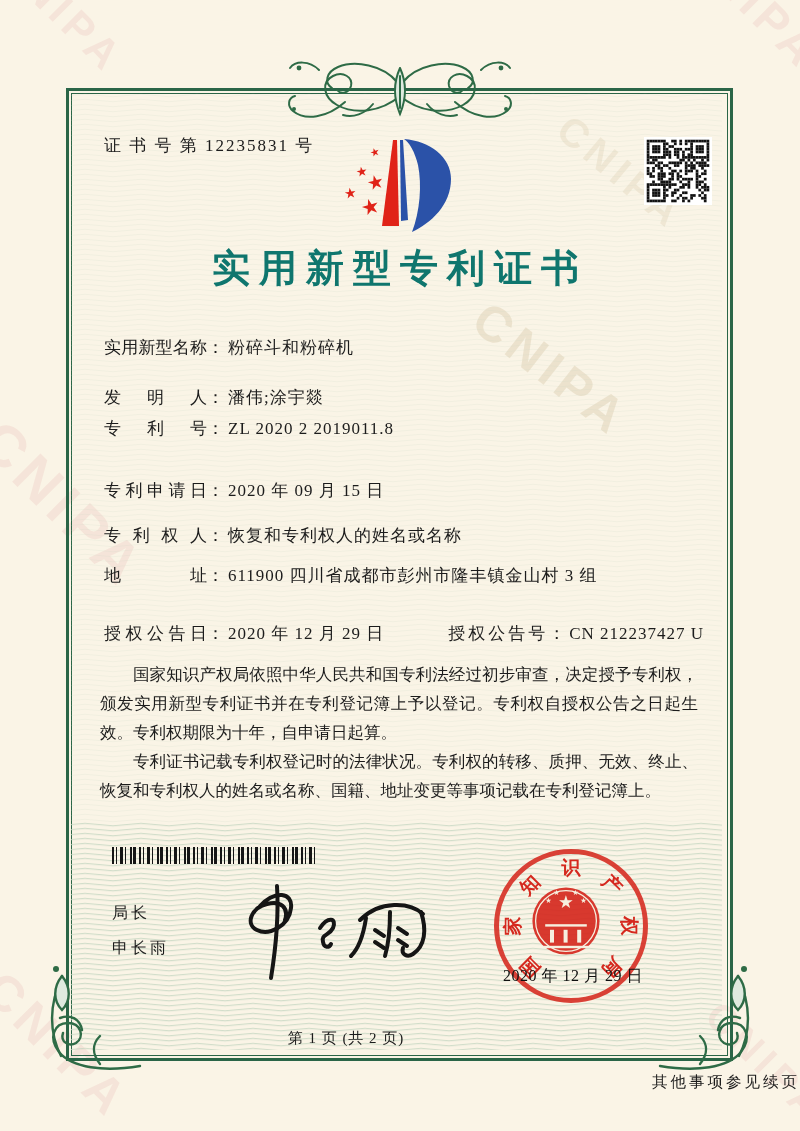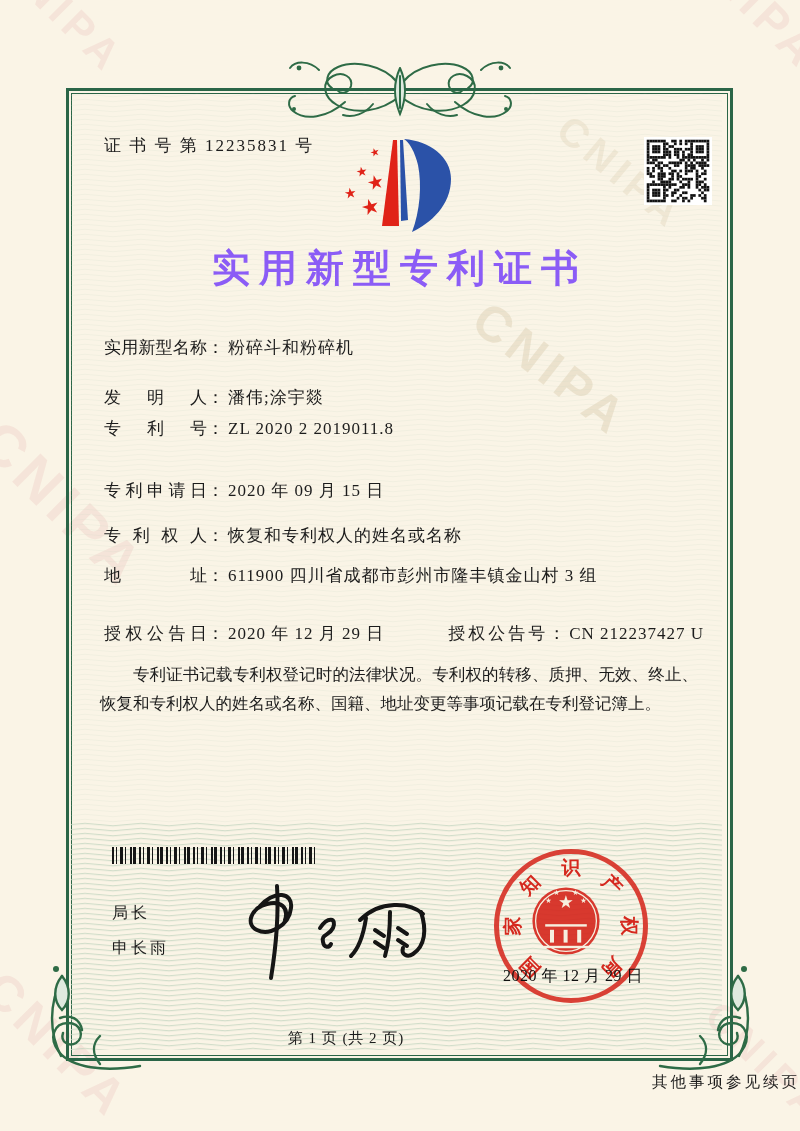--- a/index.html
+++ b/index.html
@@ -25,21 +25,21 @@
     border:1px solid #2a6547;
   }
   .inner-waves{position:absolute; pointer-events:none;}
   
   .cert-no{position:absolute; left:104px; top:134px; font-size:17px; letter-spacing:2px;}
   .qr{position:absolute; left:644px; top:137px; width:68px; height:68px; background:#fff;}
   .logo{position:absolute; left:330px; top:123px; width:145px; height:118px;}
   .logo .star{position:absolute; color:#e02318; line-height:1; font-family:"DejaVu Sans",sans-serif;}
   .title{
     position:absolute; left:0; top:243px; width:800px; text-align:center;
-    font-size:38px; font-weight:bold; letter-spacing:9px; color:#8b5cf6;
+    font-size:38px; font-weight:bold; letter-spacing:9px; color:#0f766e;
   }
   
   .frow{position:absolute; left:104px; font-size:17px; white-space:nowrap;}
   .flabel{display:inline-block; width:103px; text-align:justify; text-align-last:justify; vertical-align:bottom;}
   .fcolon{display:inline-block; margin-right:4px;}
   .fvalue{letter-spacing:1px;}
   .fpair2{margin-left:64px;}
   
   .paras{position:absolute; left:100px; top:660px; width:598px; font-size:16.5px; line-height:29px; text-align:justify;}
   .paras p{margin:0; text-indent:2em;}
@@ -465,20 +465,21 @@
     <span class="flabel">专利权人</span><span class="fcolon">：</span><span class="fvalue">恢复和专利权人的姓名或名称</span>
   </div>
   <div class="frow" style="top:564px;">
     <span class="flabel">地址</span><span class="fcolon">：</span><span class="fvalue">611900 四川省成都市彭州市隆丰镇金山村 3 组</span>
   </div>
   <div class="frow" style="top:622px;">
     <span class="flabel">授权公告日</span><span class="fcolon">：</span><span class="fvalue">2020 年 12 月 29 日</span><span class="fpair2"><span style="letter-spacing:3px;">授权公告号</span><span class="fcolon">：</span><span class="fvalue">CN 212237427 U</span></span>
   </div>
 
   <div class="paras">
+    <p>国家知识产权局依照中华人民共和国专利法经过初步审查，决定授予专利权，颁发实用新型专利证书并在专利登记簿上予以登记。专利权自授权公告之日起生效。专利权期限为十年，自申请日起算。</p>
     <p>专利证书记载专利权登记时的法律状况。专利权的转移、质押、无效、终止、恢复和专利权人的姓名或名称、国籍、地址变更等事项记载在专利登记簿上。</p>
   </div>
 
   <div class="barcode"></div>
 
   <div class="signer-title">局长</div>
   <div class="signer-name">申长雨</div>
 
   <svg class="signature" width="215" height="108" viewBox="0 0 215 108">
     <g fill="none" stroke="#151515" stroke-width="4" stroke-linecap="round" stroke-linejoin="round">

